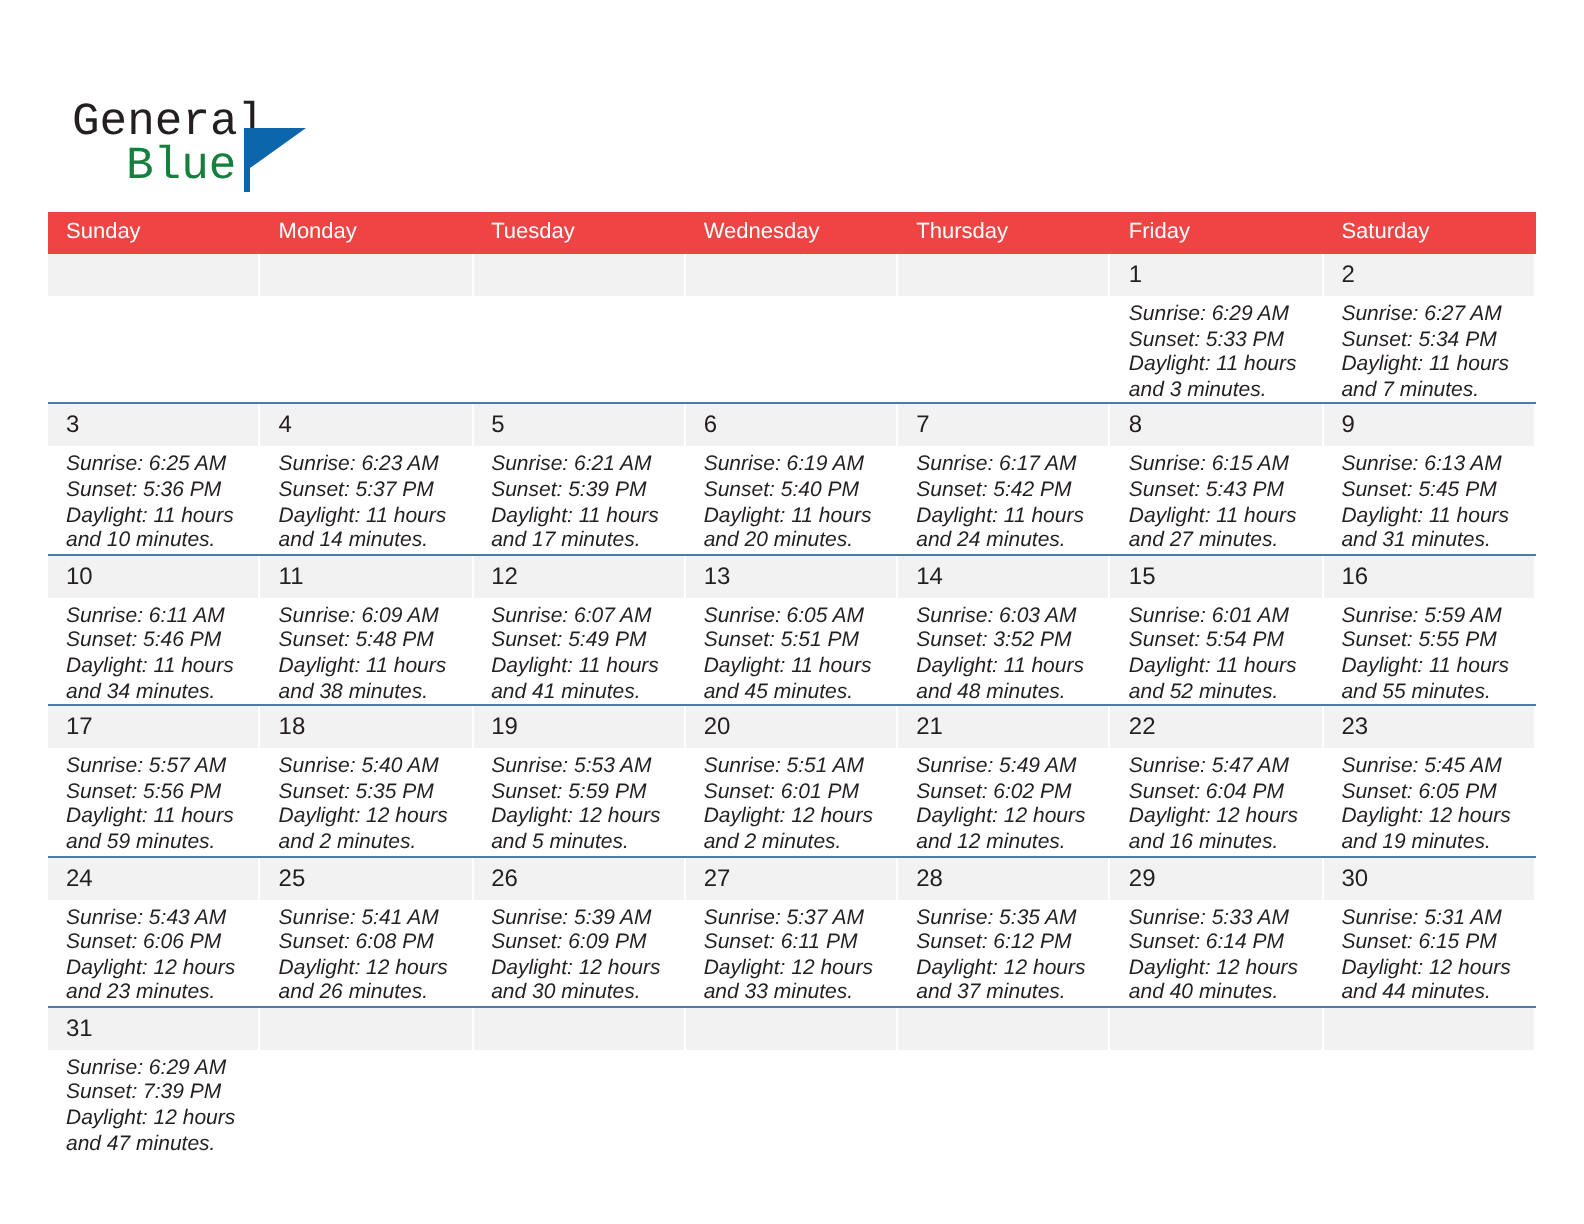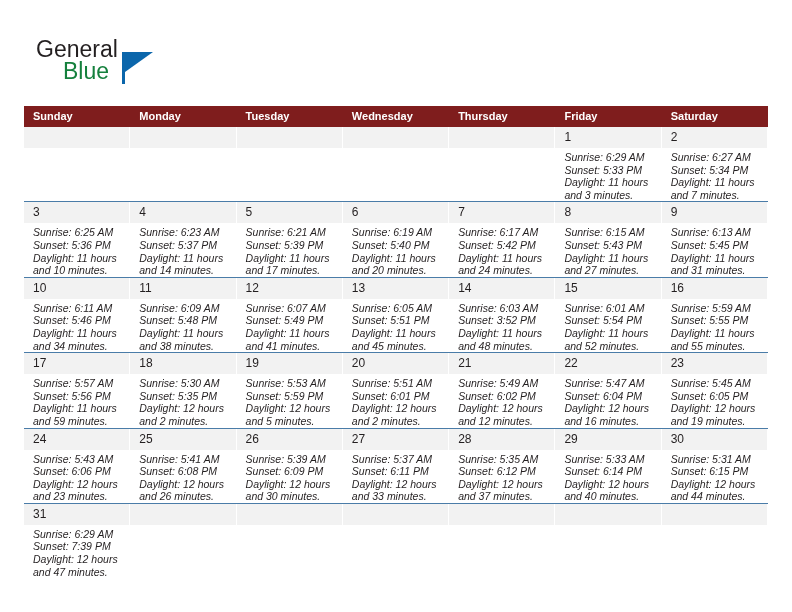--- a/index.html
+++ b/index.html
@@ -25,23 +25,24 @@
   .header {
     position: absolute;
     left: 24px;
     top: 28px;
     width: 744px;
     height: 72px;
   }
   .brand {
     position: absolute;
     left: 12px;
-    top: 8px;
+    top: 20px;
     width: 190px;
     height: 58px;
+    font-family: Liberation Mono, monospace;
   }
   .brand-general {
     position: absolute;
     left: 0px;
     top: 0px;
     font-size: 23px;
     letter-spacing: 0px;
     color: #231f20;
     line-height: 26px;
     white-space: nowrap;
@@ -96,24 +97,24 @@
   
   .calendar {
     position: absolute;
     left: 24px;
     top: 106px;
     width: 744px;
     border-collapse: collapse;
     table-layout: fixed;
   }
   .calendar th {
-    background: #7f1d1d;
+    background: #ef4444;
     color: #ffffff;
     font-size: 11px;
-    font-weight: bold;
+    font-weight: normal;
     text-align: left;
     padding: 4px 0 4px 9px;
     height: 13px;
     line-height: 13px;
   }
   .calendar td {
     vertical-align: top;
     padding: 0;
     border-top: 1.3px solid #4a7ca8;
     background: #ffffff;
@@ -351,21 +352,21 @@
             <div class="cell-body">
               <div>Sunrise: 5:57 AM</div>
               <div>Sunset: 5:56 PM</div>
               <div>Daylight: 11 hours</div>
               <div>and 59 minutes.</div>
             </div>
           </td>
           <td>
             <div class="daynum">18</div>
             <div class="cell-body">
-              <div>Sunrise: 5:30 AM</div>
+              <div>Sunrise: 5:40 AM</div>
               <div>Sunset: 5:35 PM</div>
               <div>Daylight: 12 hours</div>
               <div>and 2 minutes.</div>
             </div>
           </td>
           <td>
             <div class="daynum">19</div>
             <div class="cell-body">
               <div>Sunrise: 5:53 AM</div>
               <div>Sunset: 5:59 PM</div>

